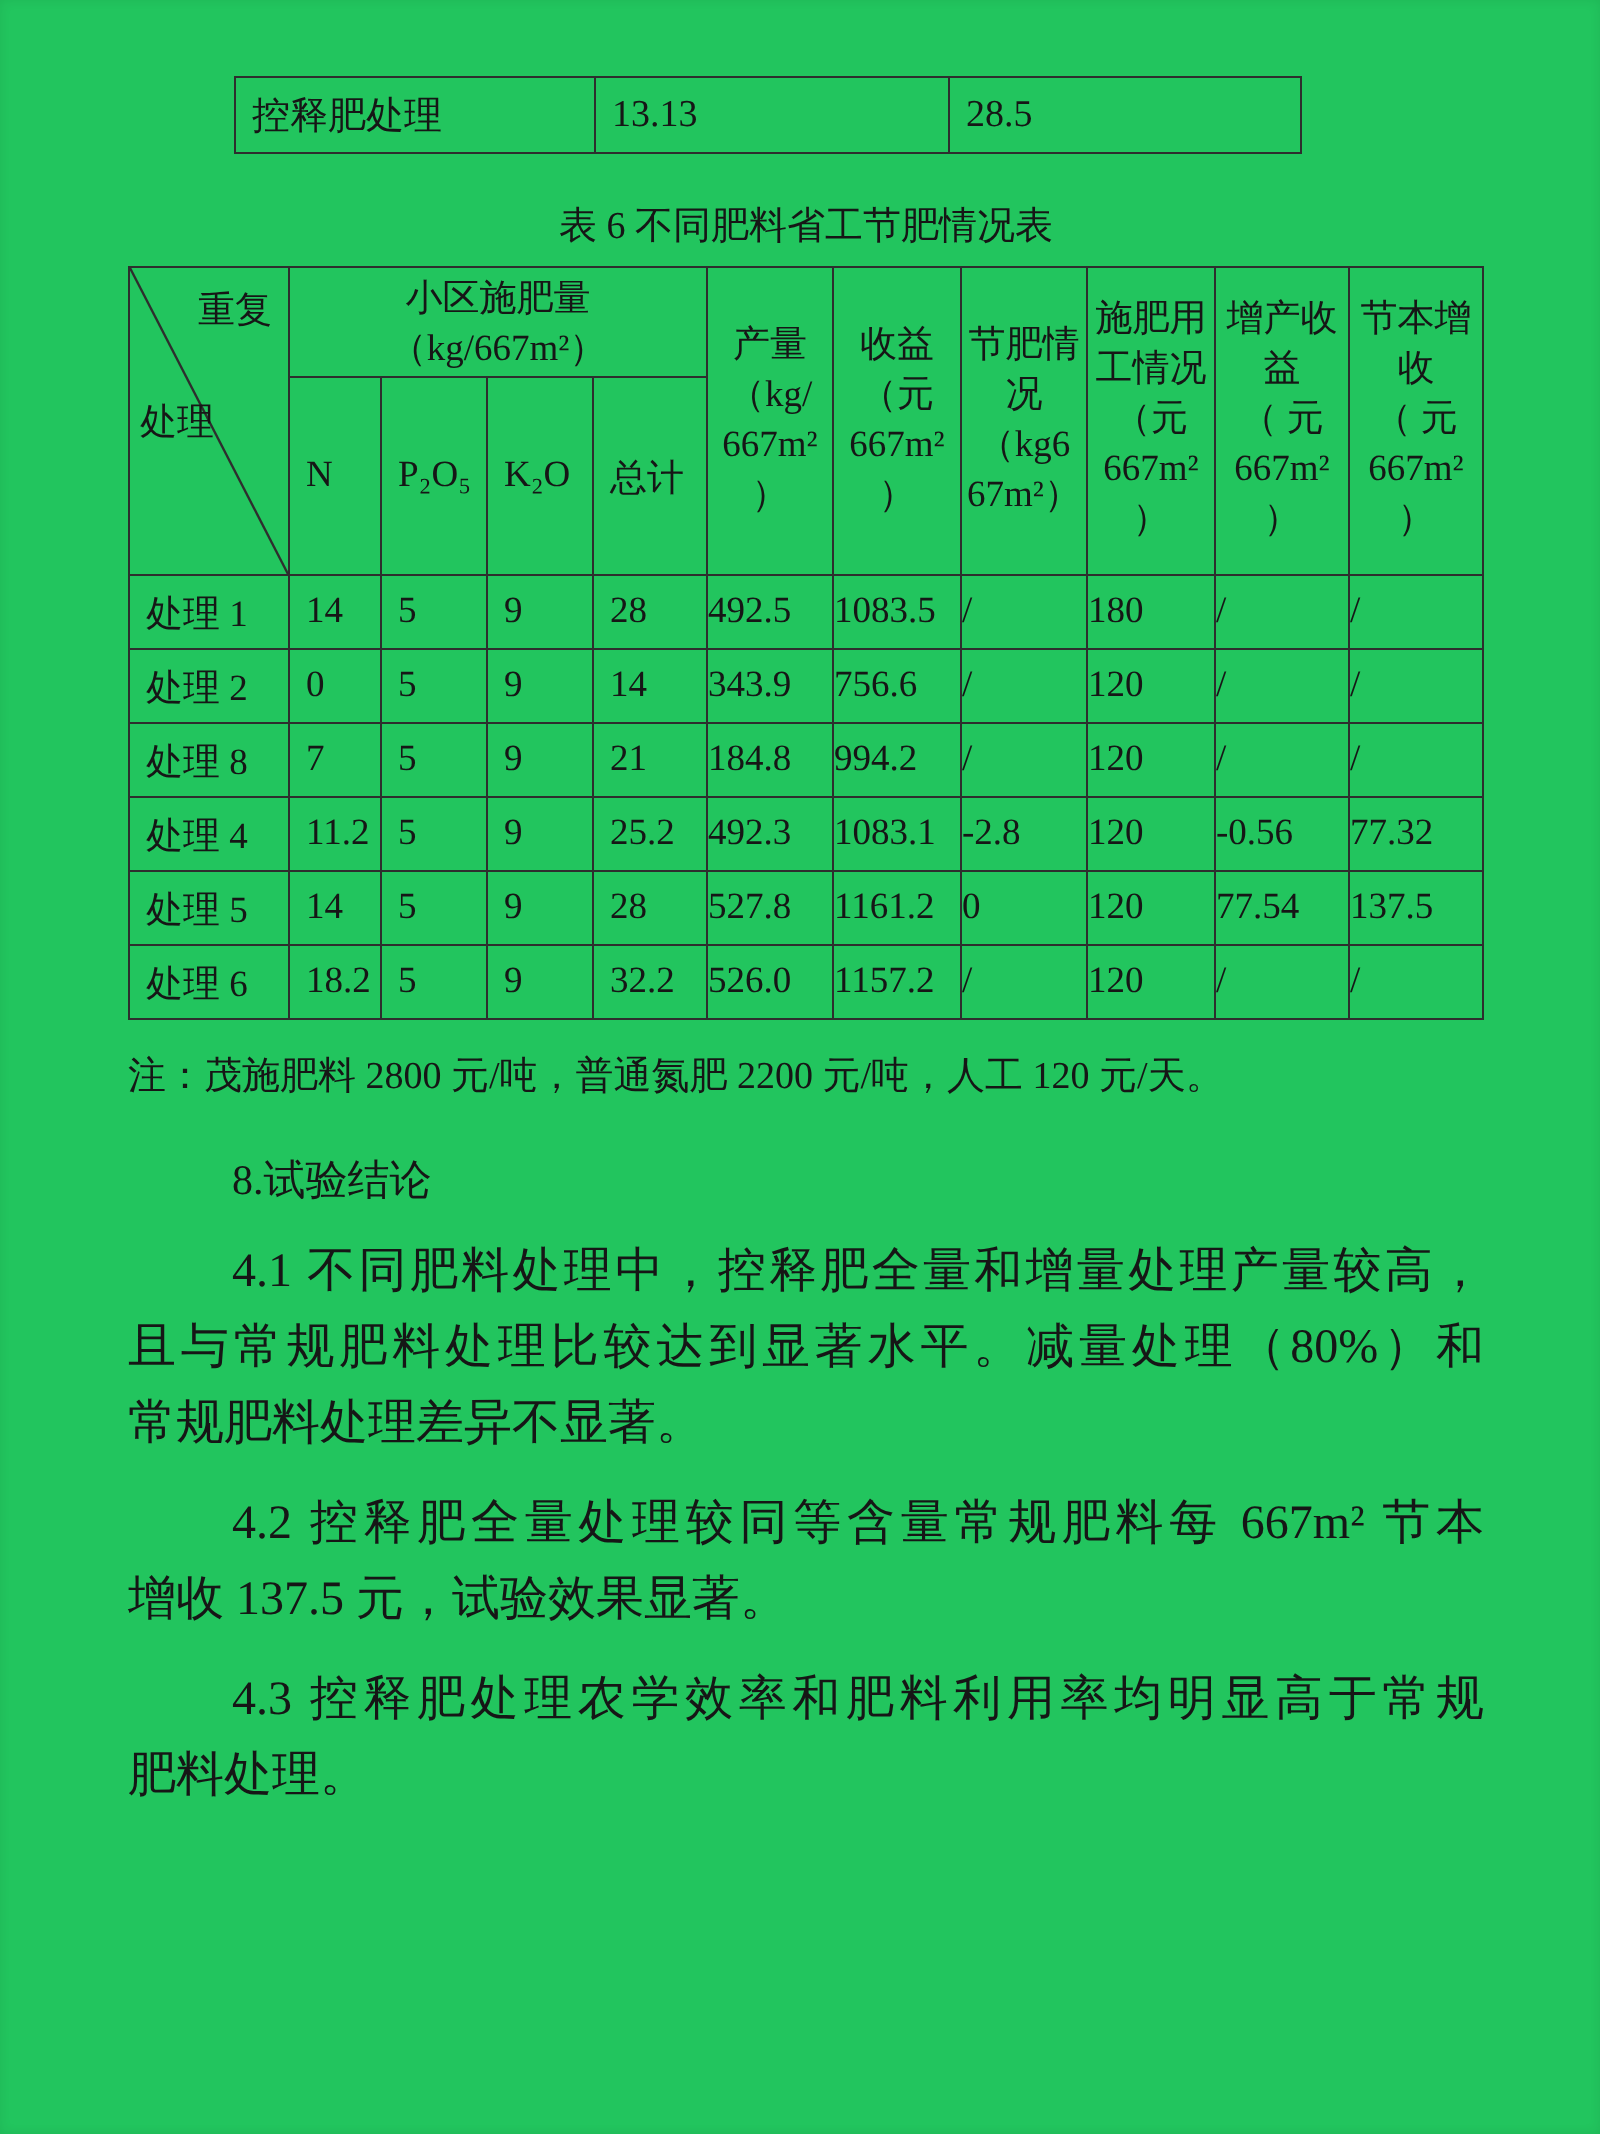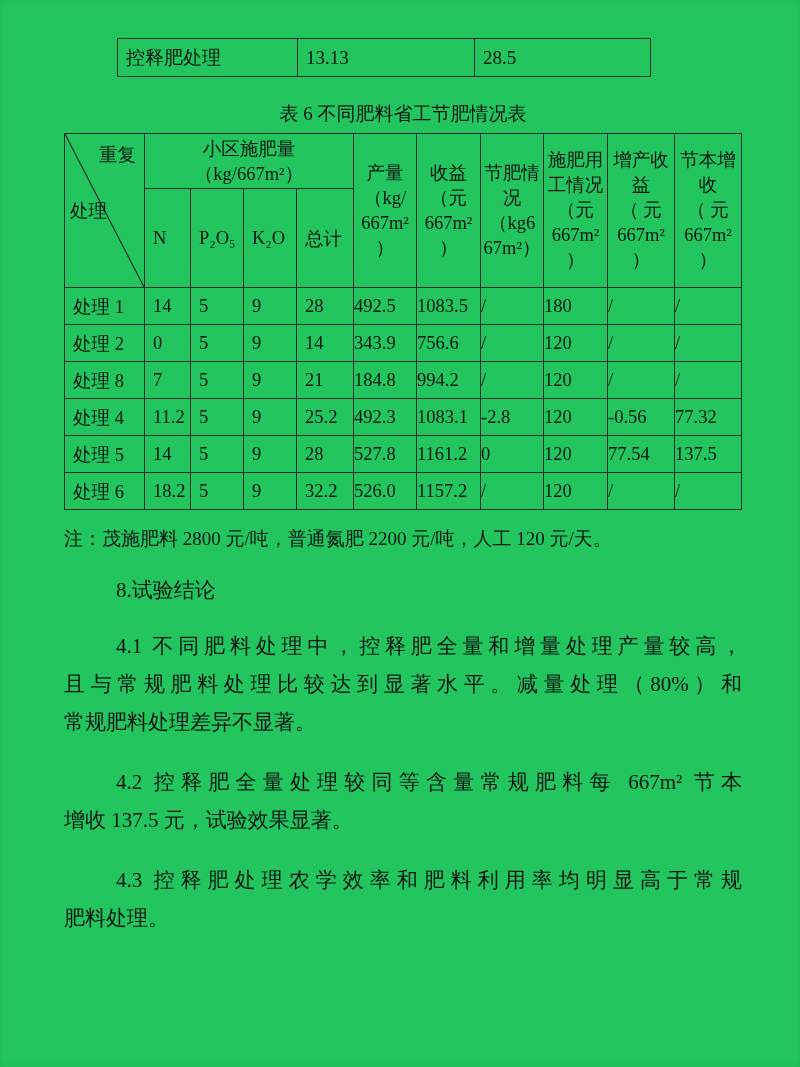--- a/index.html
+++ b/index.html
@@ -101,21 +101,21 @@
     font-size:19px;
     line-height:25px;
   }
 
   .h-section4 {
     margin-top:24px;
     font-size:21px;
     line-height:30px;
     padding-left:52px;
   }
-  .para4 { margin-top:22px; font-size:21px; }
+  .para4 { margin-top:12px; font-size:24px; }
   .para4 .tline { line-height:38px; white-space:nowrap; }
   .para4 .tline.just {
     white-space:normal;
     text-align:justify;
     text-align-last:justify;
   }
   .para4 .tline.indent { text-indent:52px; }
 </style>
 </head>
 <body>

